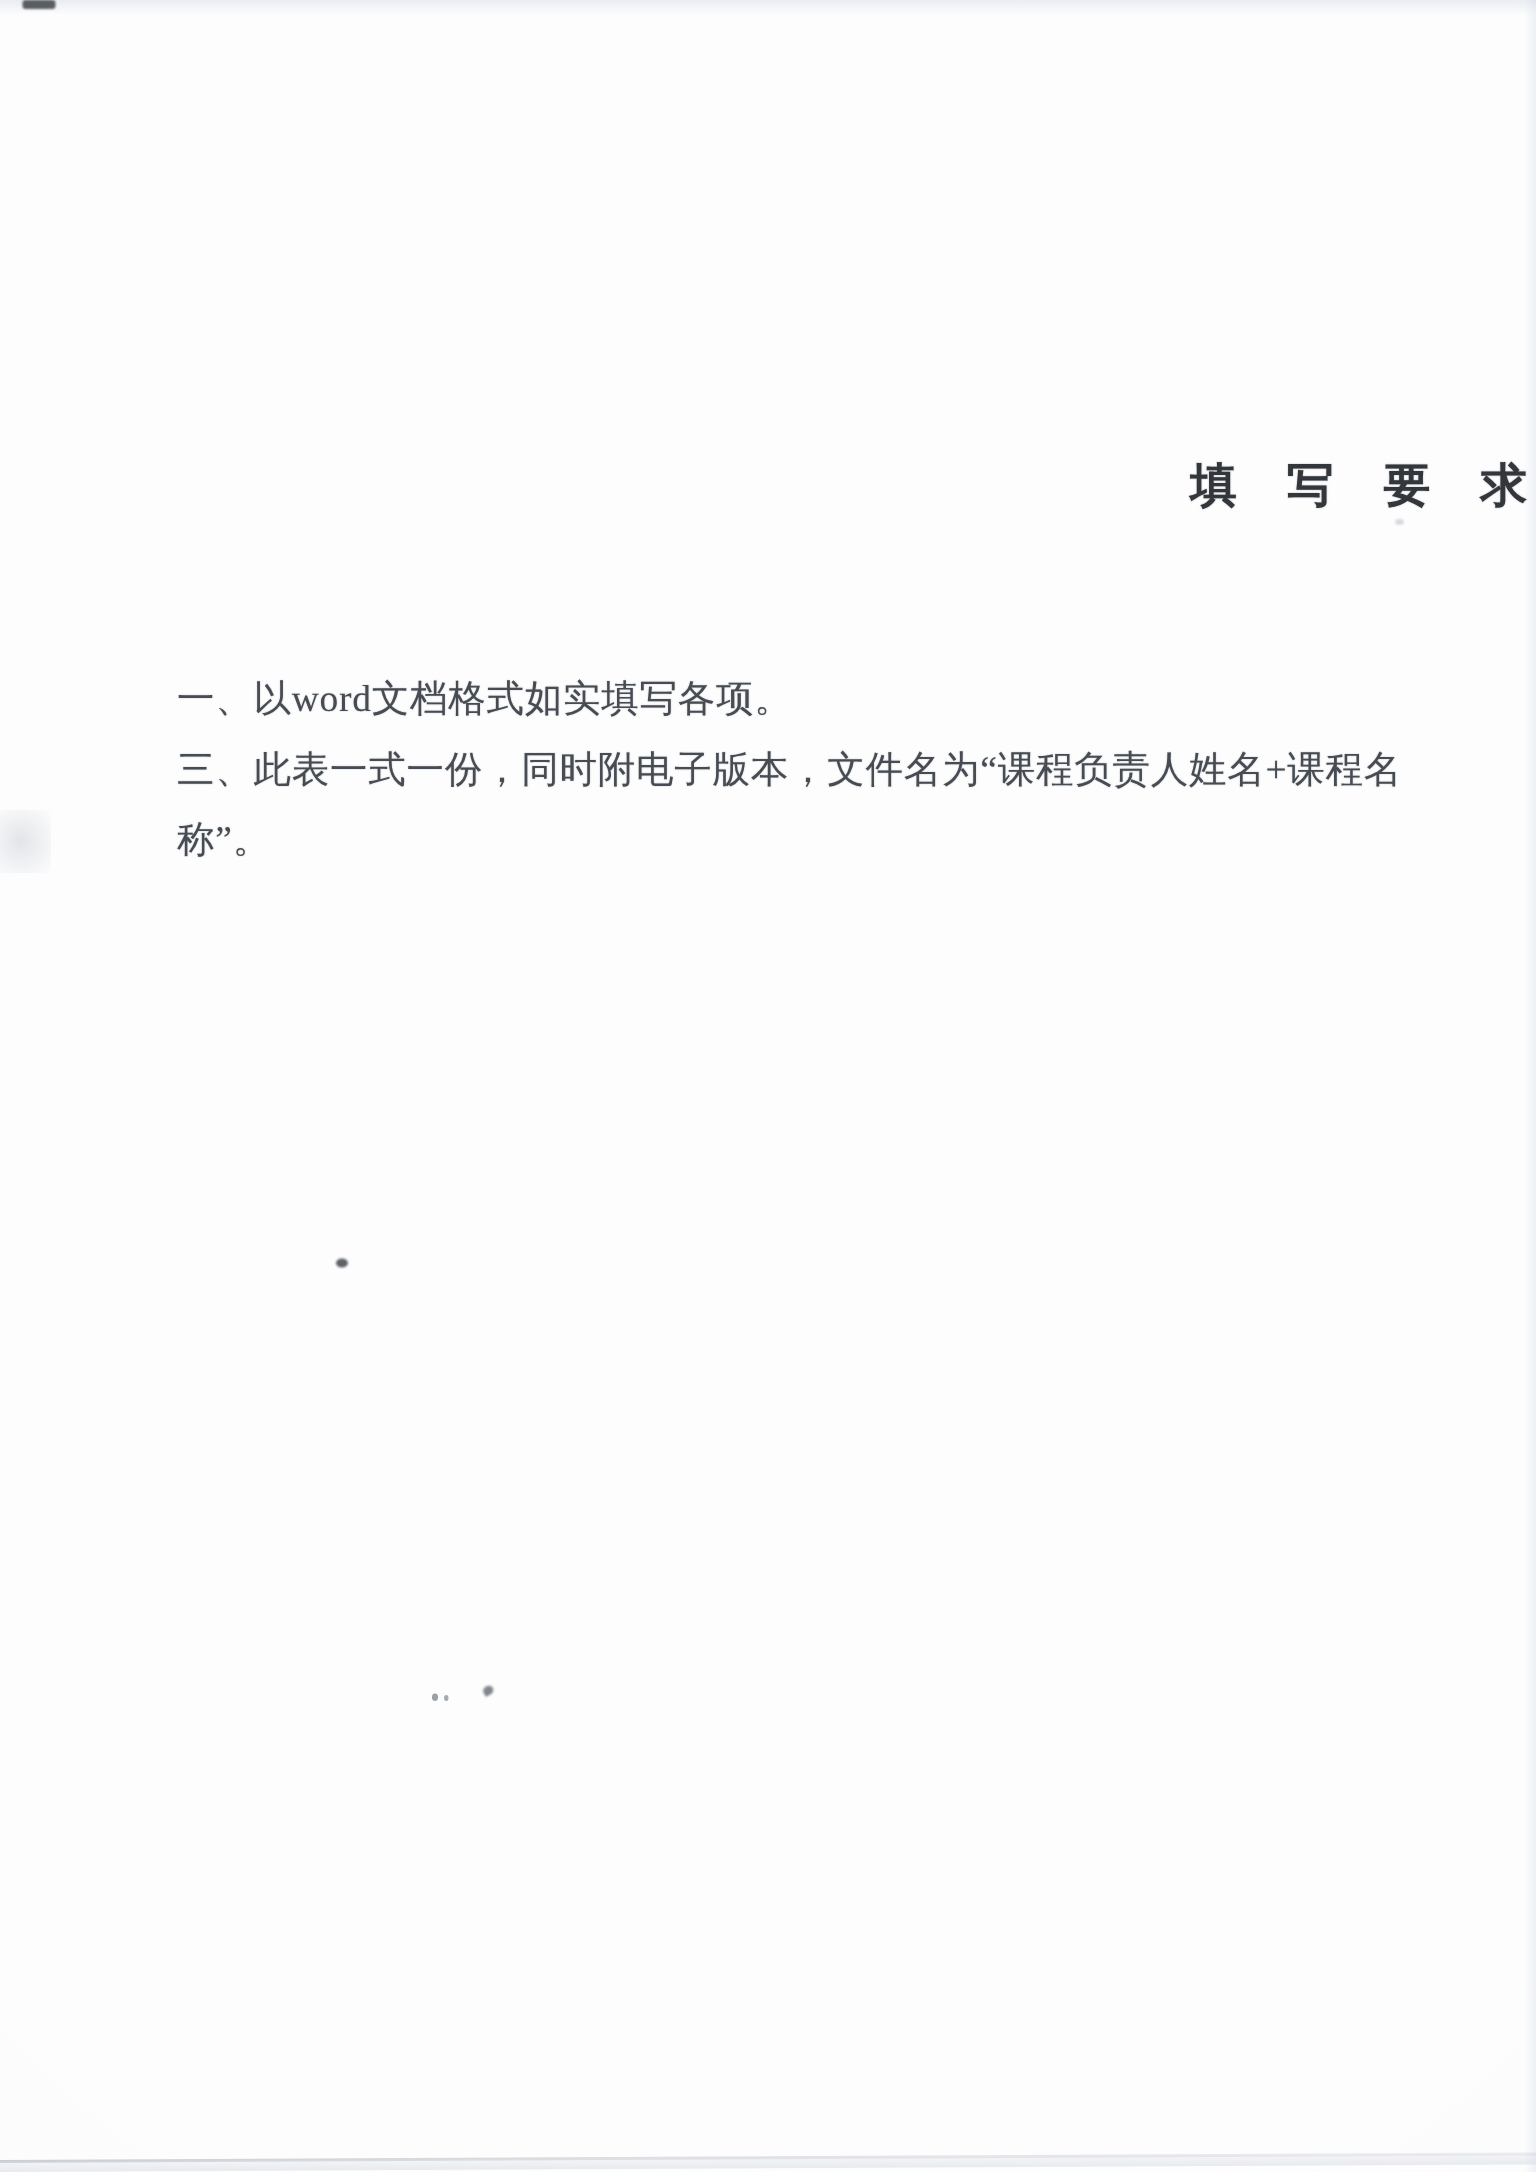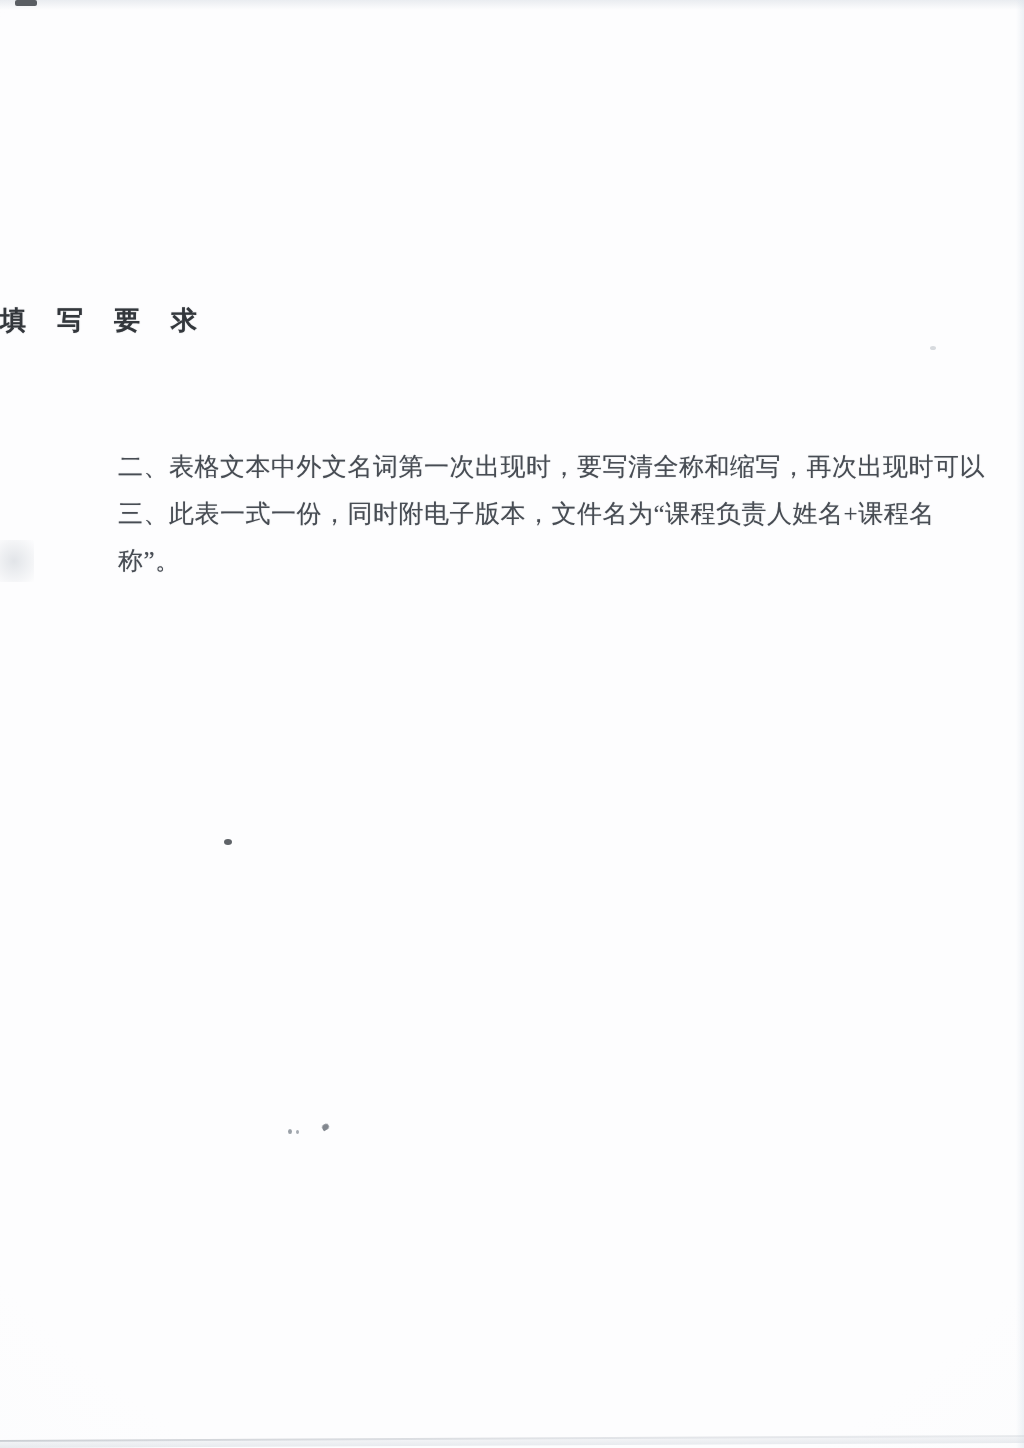--- a/index.html
+++ b/index.html
@@ -24,22 +24,22 @@
   }
   .edge-right {
     position: absolute; right: 0; top: 0; width: 8px; height: 100%;
     background: linear-gradient(270deg, rgba(214,222,232,0.40), rgba(214,222,232,0));
   }
   .title {
     position: absolute;
     left: 0;
     top: 303px;
     width: 100%;
-    text-align: left;
-    font-size: 26px;
+    text-align: right;
+    font-size: 31px;
     font-weight: bold;
     letter-spacing: 6px;
     color: #33373c;
     text-shadow: 0 0 1px rgba(60,65,70,0.55);
     white-space: pre;
   }
   .body-block {
     position: absolute;
     left: 118px;
     top: 443px;
@@ -101,21 +101,21 @@
 <body>
 
 <div class="page">
 
   <div class="edge-top"></div>
   <div class="edge-right"></div>
 
   <div class="title">填  写  要  求</div>
 
   <div class="body-block">
-    <div class="line">二、表格文本中外文名词第一次出现时，要写清全称和缩写，再次出现时可以</div>
+    <div class="line">一、以word文档格式如实填写各项。</div>
     <div class="line">三、此表一式一份，同时附电子版本，文件名为“课程负责人姓名+课程名</div>
     <div class="line">称”。</div>
   </div>
 
   <div class="corner-mark"></div>
   <div class="smudge-left"></div>
   <div class="dot-1"></div>
   <div class="speck-a"></div>
   <div class="speck-b"></div>
   <div class="speck-c"></div>

